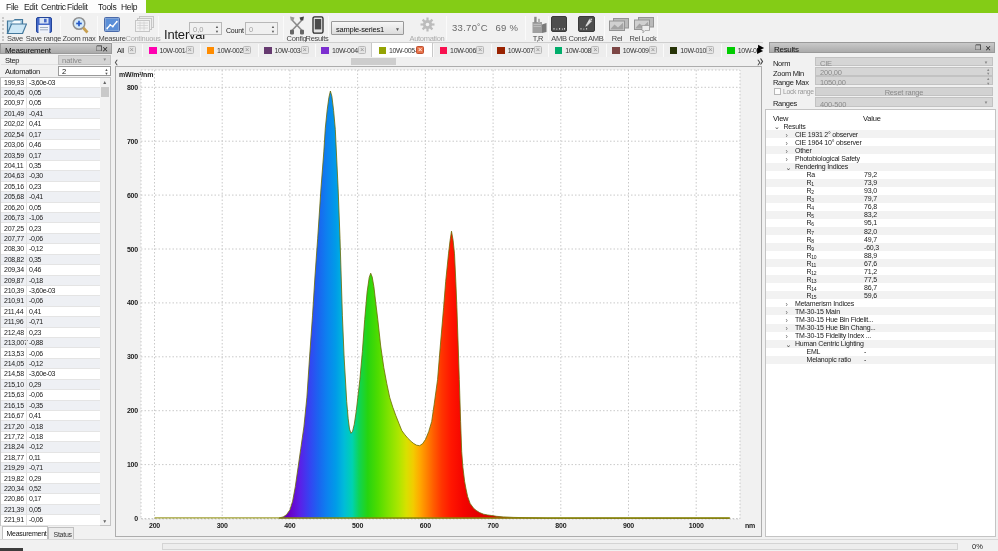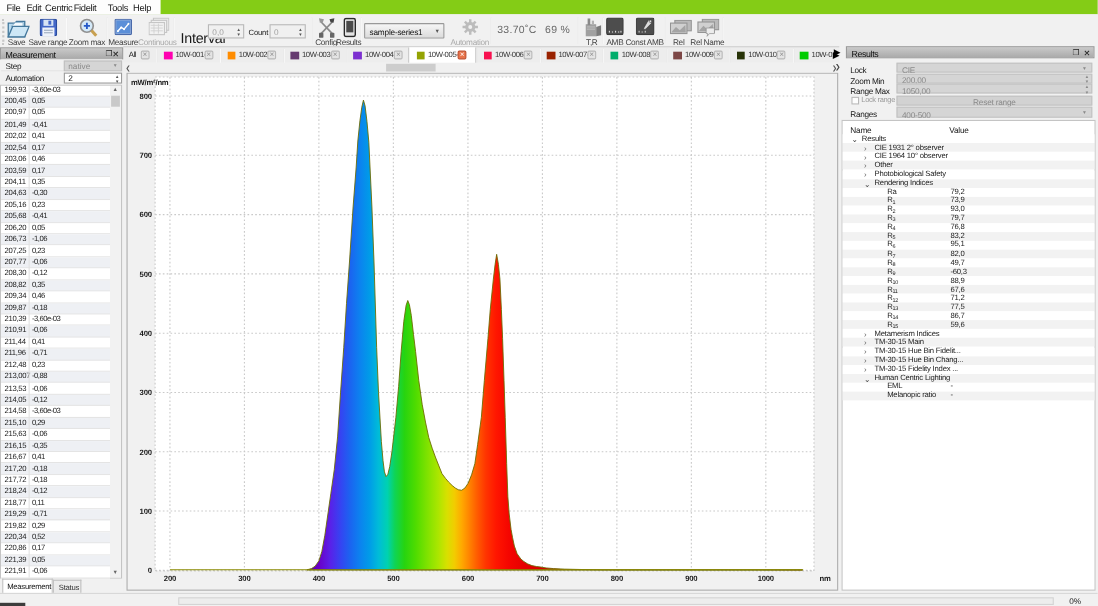--- a/index.html
+++ b/index.html
@@ -189,21 +189,21 @@
 <rect x="0.5" y="3" width="15" height="9.5" fill="#d0d0d0" stroke="#949494"></rect>
 <path d="M1.5 11 L5.5 6.5 L9 9.5 L14 4.8 L14.5 11.5 L1.5 11.5 Z" fill="#a4a4a4"></path>
 </svg>
 <span class="tblab" style="left:605px;width:24px;color:#454545">Rel</span>
 <svg class="ticon" style="left:633px;top:4px" width="21" height="17" viewBox="0 0 21 17">
 <rect x="5.5" y="0.5" width="15" height="9.5" fill="#bababa" stroke="#949494"></rect>
 <rect x="1.5" y="3" width="15" height="9.5" fill="#d0d0d0" stroke="#949494"></rect>
 <path d="M2.5 11 L6.5 6.5 L10 9.5 L15 4.8 L15.5 11.5 L2.5 11.5 Z" fill="#a4a4a4"></path>
 <path d="M9 8.5 L16.5 8.5 L16.5 13.5 L12 13.5 L9.8 16 L10.4 13.5 L9 13.5 Z" fill="#ececec" stroke="#8a8a8a" stroke-width="0.6"></path>
 </svg>
-<span class="tblab" style="left:624px;width:38px;color:#454545">Rel Name</span>
+<span class="tblab" style="left:624px;width:38px;color:#454545">Rel Lock</span>
 </div>
 <svg style="position:absolute;left:0;top:0" width="998" height="551" viewBox="0 0 998 551">
 <defs>
 <linearGradient id="spec" gradientUnits="userSpaceOnUse" x1="276.4" y1="0" x2="730.1" y2="0">
 <stop offset="0.00%" stop-color="#4a00a0"></stop>
 <stop offset="2.99%" stop-color="#6a00c8"></stop>
 <stop offset="5.22%" stop-color="#5a20e8"></stop>
 <stop offset="7.46%" stop-color="#3346f2"></stop>
 <stop offset="9.25%" stop-color="#1b64f0"></stop>
 <stop offset="11.19%" stop-color="#0c82ef"></stop>
@@ -538,21 +538,21 @@
     </div>
 </div>
 <div class="rightpanel">
 <div class="phdr" style="left:5px;top:0;width:226px;height:11px">
       <span>Results</span>
 <span style="left:auto;right:13px;top:1px;font-size:7px;color:#222">❐</span>
 <span style="left:auto;right:3px;top:1px;font-size:7.5px;color:#222">✕</span>
     </div>
 <span style="position:absolute;left:-6px;top:1px;font-size:8px;color:#000">▶</span>
 <span style="position:absolute;left:-5px;top:15px;font-size:6px;color:#444">❯</span>
-<span class="rlab" style="top:17px">Lock</span>
+<span class="rlab" style="top:17px">Norm</span>
 <div class="rctl" style="top:15.2px;height:9.3px">
       <span style="position:absolute;left:4px;top:0.8px">CIE</span>
       <span style="position:absolute;right:4px;top:1.5px;font-size:4.5px">▼</span>
     </div>
 <span class="rlab" style="top:26.5px">Zoom Min</span>
 <div class="rctl" style="top:24.7px;height:9.3px">
       <span style="position:absolute;left:4px;top:0.8px">200,00</span>
       <span class="spin" style="right:2px;top:0.5px;color:#8a8a8a">▲</span>
       <span class="spin" style="right:2px;top:4.8px;color:#8a8a8a">▼</span>
     </div>
@@ -564,21 +564,21 @@
     </div>
 <span style="position:absolute;left:10px;top:45.5px;width:7px;height:7px;background:#fdfdfd;border:1px solid #b8b8b8"></span>
 <span class="rlab" style="top:46px;left:19px;color:#9a9a9a;font-size:6.8px">Lock range</span>
 <div class="rctl" style="top:44.5px;height:9.5px;background:#d2d2d2;text-align:center"><span style="position:relative;top:0.8px">Reset range</span></div>
 <span class="rlab" style="top:57px">Ranges</span>
 <div class="rctl" style="top:55.4px;height:9.5px">
       <span style="position:absolute;left:4px;top:1.2px">400-500</span>
       <span style="position:absolute;right:4px;top:2px;font-size:4.5px">▼</span>
     </div>
 <div style="position:absolute;left:1px;top:67px;width:231px;height:428px;background:#fff;border:1px solid #c4c4c4"></div>
-<span style="position:absolute;left:9px;top:71.5px;font-size:7.5px;letter-spacing:-0.2px;color:#1a1a1a">Name</span>
+<span style="position:absolute;left:9px;top:71.5px;font-size:7.5px;letter-spacing:-0.2px;color:#1a1a1a">View</span>
 <span style="position:absolute;left:99px;top:71.5px;font-size:7.5px;letter-spacing:-0.2px;color:#1a1a1a">Value</span>
 </div>
 <div class="rrow" style="top:122.30px;background:#ffffff">
     <span class="aw" style="left:8.0px">
       <span class="arr">⌄</span>
     </span>
     <span class="rname" style="left:17.5px">Results</span>
     <span class="rval"></span>
   </div>
 <div class="rrow" style="top:130.35px;background:#f2f2f2">

